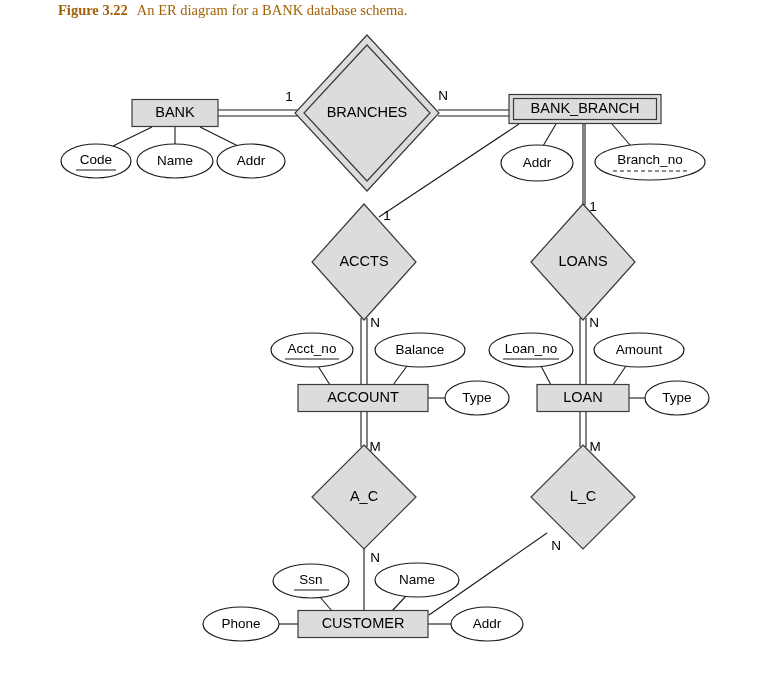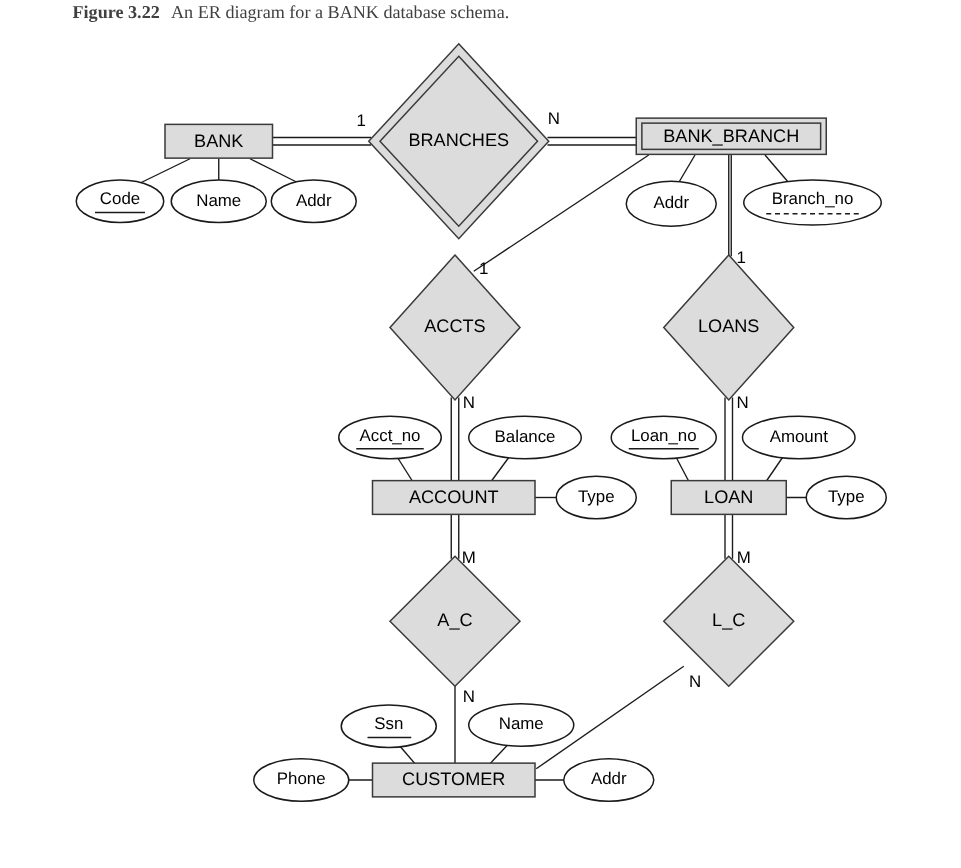--- a/index.html
+++ b/index.html
@@ -13,21 +13,21 @@
     font-family: "Liberation Sans", sans-serif;
     overflow: hidden;
     position: relative;
   }
   #figure-caption {
     position: absolute;
     left: 58px;
     top: 2px;
     font-family: "Liberation Serif", serif;
     font-size: 14.5px;
-    color: #404040;
+    color: #a16207;
     white-space: nowrap;
   }
   #figure-caption .cap-label {
     font-weight: bold;
   }
   #figure-caption .cap-text {
     font-weight: normal;
     padding-left: 9px;
   }
   #er-canvas {

